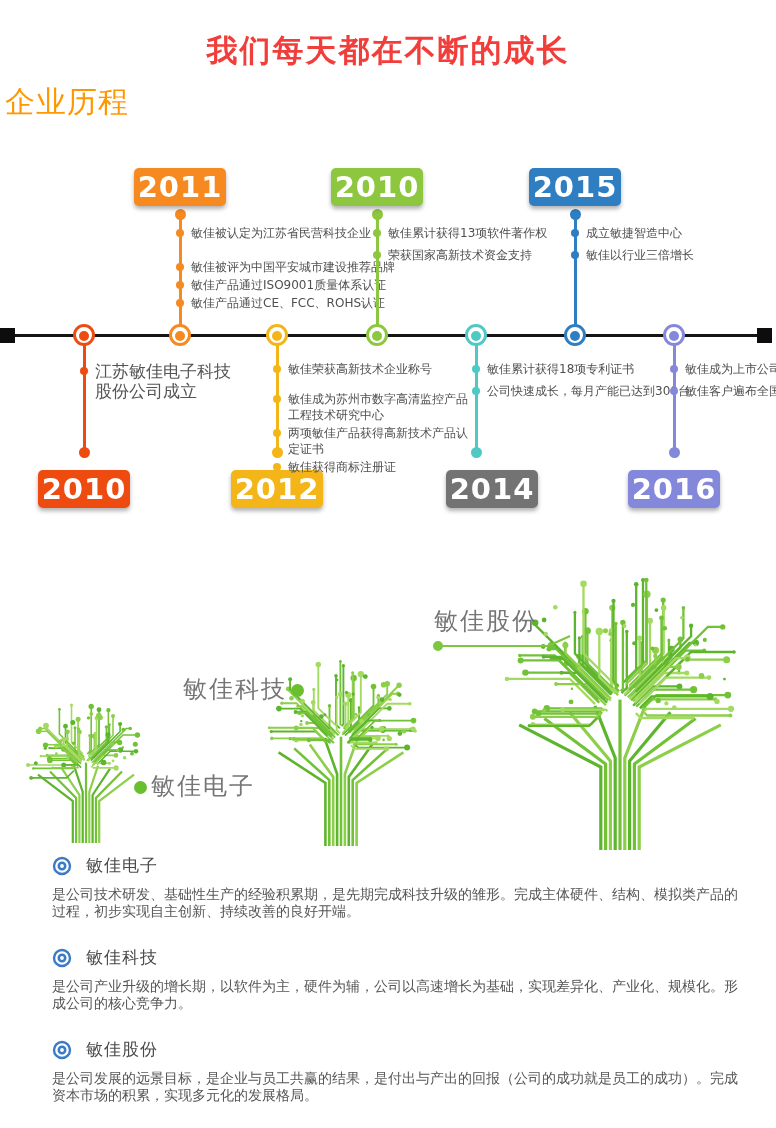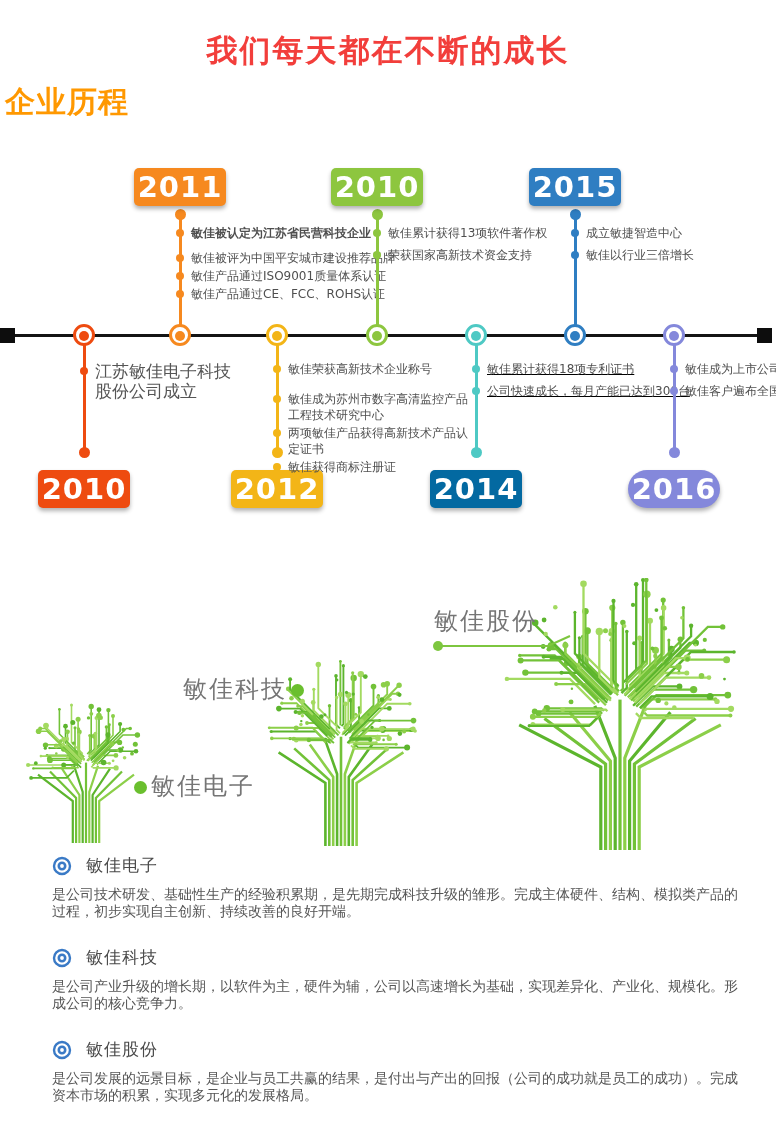--- a/index.html
+++ b/index.html
@@ -8,21 +8,21 @@
     font-family:"DejaVu Sans","Liberation Sans",sans-serif;
   }
   .abs{position:absolute;}
   
   .page-title{
     position:absolute;left:0;top:30px;width:776px;text-align:center;
     font-size:31px;font-weight:bold;color:#f23e3b;letter-spacing:2px;
   }
   .sub-title{
     position:absolute;left:5px;top:82px;
-    font-size:30px;font-weight:bold;color:#ff9800;letter-spacing:1px;
+    font-size:30px;font-weight:normal;color:#ff9800;letter-spacing:1px;
   }
   
   #tl{position:absolute;left:0;top:0;width:776px;height:560px;}
   .axis{position:absolute;left:7px;top:334px;width:758px;height:3px;background:#141414;}
   .cap{position:absolute;top:328px;width:15px;height:15px;background:#0d0d0d;}
   .cap.l{left:0;} .cap.r{left:757px;}
   .vline{position:absolute;width:3px;}
   .enddot{position:absolute;width:11px;height:11px;border-radius:50%;}
   .nodering{position:absolute;width:16px;height:16px;border-radius:50%;background:#fff;border:3.5px solid #000;z-index:3;}
   .nodedot{position:absolute;width:10px;height:10px;border-radius:50%;z-index:4;}
@@ -66,21 +66,21 @@
     <div class="items" style="left: 84px; top: 361px;">
       <div class="item big" style="margin-bottom: 6px;"><span class="bdot" style="background: rgb(238, 75, 16);"></span>江苏敏佳电子科技
 股份公司成立</div>
     </div>
     <div class="vline" style="left: 178.5px; background: rgb(246, 137, 31); top: 214px; height: 121.5px;"></div>
     <div class="enddot" style="left: 174.5px; background: rgb(246, 137, 31); top: 209px;"></div>
     <div class="nodering" style="left: 168.5px; top: 324px; border-color: rgb(246, 137, 31);"></div>
     <div class="nodedot" style="left: 175px; top: 330.5px; background: rgb(246, 137, 31);"></div>
     <div class="yearbox" style="left: 134px; top: 168px; background: rgb(246, 137, 31);">2011</div>
     <div class="items" style="left: 180px; top: 225px;">
-      <div class="item" style="margin-bottom: 9px; font-weight: bold;"><span class="bdot" style="background: rgb(246, 137, 31);"></span>敏佳被认定为江苏省民营科技企业</div>
+      <div class="item" style="margin-bottom: 18px;"><span class="bdot" style="background: rgb(246, 137, 31);"></span>敏佳被认定为江苏省民营科技企业</div>
       <div class="item" style="margin-bottom: 2px;"><span class="bdot" style="background: rgb(246, 137, 31);"></span>敏佳被评为中国平安城市建设推荐品牌</div>
       <div class="item" style="margin-bottom: 2px;"><span class="bdot" style="background: rgb(246, 137, 31);"></span>敏佳产品通过ISO9001质量体系认证</div>
       <div class="item" style="margin-bottom: 2px;"><span class="bdot" style="background: rgb(246, 137, 31);"></span>敏佳产品通过CE、FCC、ROHS认证</div>
     </div>
     <div class="vline" style="left: 275.5px; background: rgb(243, 181, 23); top: 335.5px; height: 120px;"></div>
     <div class="enddot" style="left: 271.5px; background: rgb(243, 181, 23); top: 447px;"></div>
     <div class="nodering" style="left: 265.5px; top: 324px; border-color: rgb(243, 181, 23);"></div>
     <div class="nodedot" style="left: 272px; top: 330.5px; background: rgb(243, 181, 23);"></div>
     <div class="yearbox" style="left: 231px; top: 470px; background: rgb(243, 181, 23);">2012</div>
     <div class="items" style="left: 277px; top: 361px;">
@@ -97,39 +97,39 @@
     <div class="nodedot" style="left: 372px; top: 330.5px; background: rgb(141, 198, 63);"></div>
     <div class="yearbox" style="left: 331px; top: 168px; background: rgb(141, 198, 63);">2010</div>
     <div class="items" style="left: 377px; top: 225px;">
       <div class="item" style="margin-bottom: 6px;"><span class="bdot" style="background: rgb(141, 198, 63);"></span>敏佳累计获得13项软件著作权</div>
       <div class="item" style="margin-bottom: 6px;"><span class="bdot" style="background: rgb(141, 198, 63);"></span>荣获国家高新技术资金支持</div>
     </div>
     <div class="vline" style="left: 474.5px; background: rgb(78, 201, 196); top: 335.5px; height: 120px;"></div>
     <div class="enddot" style="left: 470.5px; background: rgb(78, 201, 196); top: 447px;"></div>
     <div class="nodering" style="left: 464.5px; top: 324px; border-color: rgb(78, 201, 196);"></div>
     <div class="nodedot" style="left: 471px; top: 330.5px; background: rgb(78, 201, 196);"></div>
-    <div class="yearbox" style="left: 430px; top: 470px; background: #0369a1;">2014</div>
-    <div class="items" style="left: 476px; top: 361px; text-decoration: underline;">
+    <div class="yearbox" style="left: 446px; top: 470px; background: #737373;">2014</div>
+    <div class="items" style="left: 476px; top: 361px;">
       <div class="item" style="margin-bottom: 6px;"><span class="bdot" style="background: rgb(78, 201, 196);"></span>敏佳累计获得18项专利证书</div>
       <div class="item" style="margin-bottom: 6px;"><span class="bdot" style="background: rgb(78, 201, 196);"></span>公司快速成长，每月产能已达到300台</div>
     </div>
     <div class="vline" style="left: 573.5px; background: rgb(47, 126, 194); top: 214px; height: 121.5px;"></div>
     <div class="enddot" style="left: 569.5px; background: rgb(47, 126, 194); top: 209px;"></div>
     <div class="nodering" style="left: 563.5px; top: 324px; border-color: rgb(47, 126, 194);"></div>
     <div class="nodedot" style="left: 570px; top: 330.5px; background: rgb(47, 126, 194);"></div>
     <div class="yearbox" style="left: 529px; top: 168px; background: rgb(47, 126, 194);">2015</div>
     <div class="items" style="left: 575px; top: 225px;">
       <div class="item" style="margin-bottom: 6px;"><span class="bdot" style="background: rgb(47, 126, 194);"></span>成立敏捷智造中心</div>
       <div class="item" style="margin-bottom: 6px;"><span class="bdot" style="background: rgb(47, 126, 194);"></span>敏佳以行业三倍增长</div>
     </div>
     <div class="vline" style="left: 672.5px; background: rgb(132, 136, 219); top: 335.5px; height: 120px;"></div>
     <div class="enddot" style="left: 668.5px; background: rgb(132, 136, 219); top: 447px;"></div>
     <div class="nodering" style="left: 662.5px; top: 324px; border-color: rgb(132, 136, 219);"></div>
     <div class="nodedot" style="left: 669px; top: 330.5px; background: rgb(132, 136, 219);"></div>
-    <div class="yearbox" style="left: 628px; top: 470px; background: rgb(132, 136, 219); border-radius: 19px;">2016</div>
+    <div class="yearbox" style="left: 628px; top: 470px; background: rgb(132, 136, 219);">2016</div>
     <div class="items" style="left: 674px; top: 361px;">
       <div class="item" style="margin-bottom: 6px;"><span class="bdot" style="background: rgb(132, 136, 219);"></span>敏佳成为上市公司</div>
       <div class="item" style="margin-bottom: 6px;"><span class="bdot" style="background: rgb(132, 136, 219);"></span>敏佳客户遍布全国</div>
     </div>
   </div>
 
 <svg class="tree" id="tree-small" style="left:8px;top:695px;" width="160" height="150" viewBox="0 0 160 150">
     <path d="M64.8 148 L64.8 106.0 L30.0 79.6" stroke="#5cb52d" stroke-width="2.2" fill="none"></path>
     <path d="M68.1 148 L68.1 103.0 L42.0 76.6" stroke="#72c238" stroke-width="2.2" fill="none"></path>
     <path d="M71.4 148 L71.4 100.0 L54.0 73.6" stroke="#8ccf49" stroke-width="2.2" fill="none"></path>

